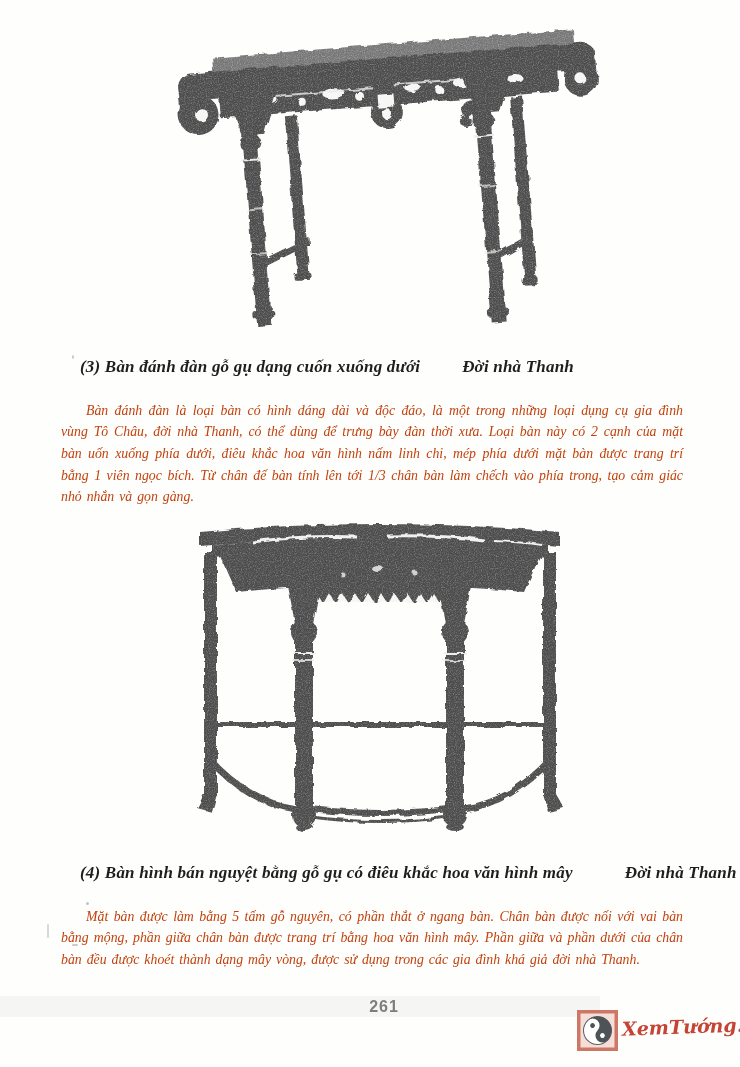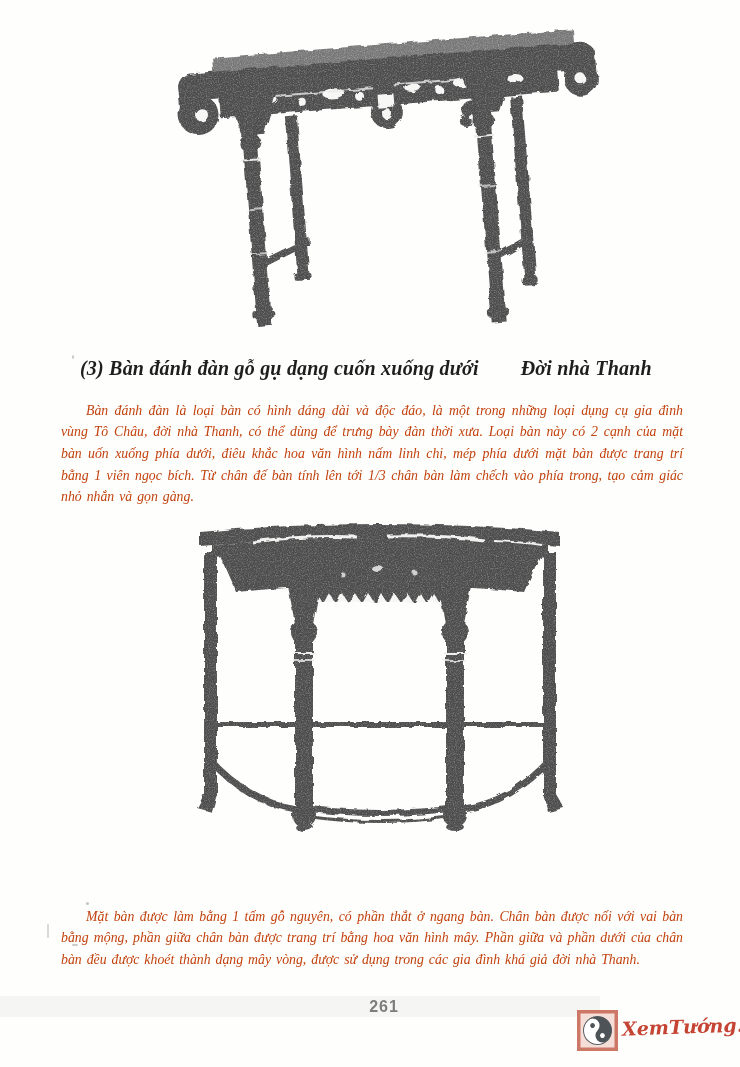--- a/index.html
+++ b/index.html
@@ -8,21 +8,21 @@
     background:#fefefd; overflow:hidden;
     font-family:"Liberation Serif","DejaVu Serif",serif;
   }
   .fig { position:absolute; }
   .fig svg { display:block; }
   #fig1 { left:163px; top:28px; }
   #fig2 { left:192px; top:512px; }
 
   .caption {
     position:absolute; left:80px; width:600px;
-    font-style:italic; font-weight:bold; font-size:20px;
+    font-style:italic; font-weight:bold; font-size:17px;
     color:#1e1e1e; letter-spacing:0.2px; white-space:nowrap;
   }
   #cap3 { top:357px; }
   #cap4 { top:863px; }
   #cap3 .dyn { margin-left:42px; }
   #cap4 .dyn { margin-left:52px; }
 
   .body-text {
     position:absolute; left:61px; width:622px;
     font-style:italic; font-size:13.8px; line-height:21.6px;
@@ -238,22 +238,25 @@
 
           <path d="M104,295 Q187,307 272,295" stroke="#4e4e4e" stroke-width="6" fill="none"></path>
           <path d="M112,304 Q187,315 264,304" stroke="#4e4e4e" stroke-width="3" fill="none"></path>
         </g>
       </g>
 
       <rect x="0" y="0" width="378" height="328" filter="url(#t2-speck)" opacity="0.5"></rect>
     </svg>
   </div>
 
-
-  <p class="body-text" id="para4">Mặt bàn được làm bằng 1 tấm gỗ nguyên, có phần thắt ở ngang bàn. Chân bàn được nối với vai bàn bằng mộng, phần giữa chân bàn được trang trí bằng hoa văn hình mây. Phần giữa và phần dưới của chân bàn đều được khoét thành dạng mây vòng, được sử dụng trong các gia đình khá giả đời nhà Thanh.</p>
+  <div class="caption" id="cap4">
+    <span>(4) Bàn hình bán nguyệt bằng gỗ gụ có điêu khắc hoa văn hình mây</span><span class="dyn">Đời nhà Thanh</span>
+  </div>
+
+  <p class="body-text" id="para4">Mặt bàn được làm bằng 5 tấm gỗ nguyên, có phần thắt ở ngang bàn. Chân bàn được nối với vai bàn bằng mộng, phần giữa chân bàn được trang trí bằng hoa văn hình mây. Phần giữa và phần dưới của chân bàn đều được khoét thành dạng mây vòng, được sử dụng trong các gia đình khá giả đời nhà Thanh.</p>
 
   <div class="scan-band"></div>
   <div class="speck" id="speck1"></div>
   <div class="speck" id="speck2"></div>
   <div class="speck" id="speck3"></div>
   <div class="speck" id="speck4"></div>
 
   <div class="page-number">261</div>
 
   <div class="watermark">

